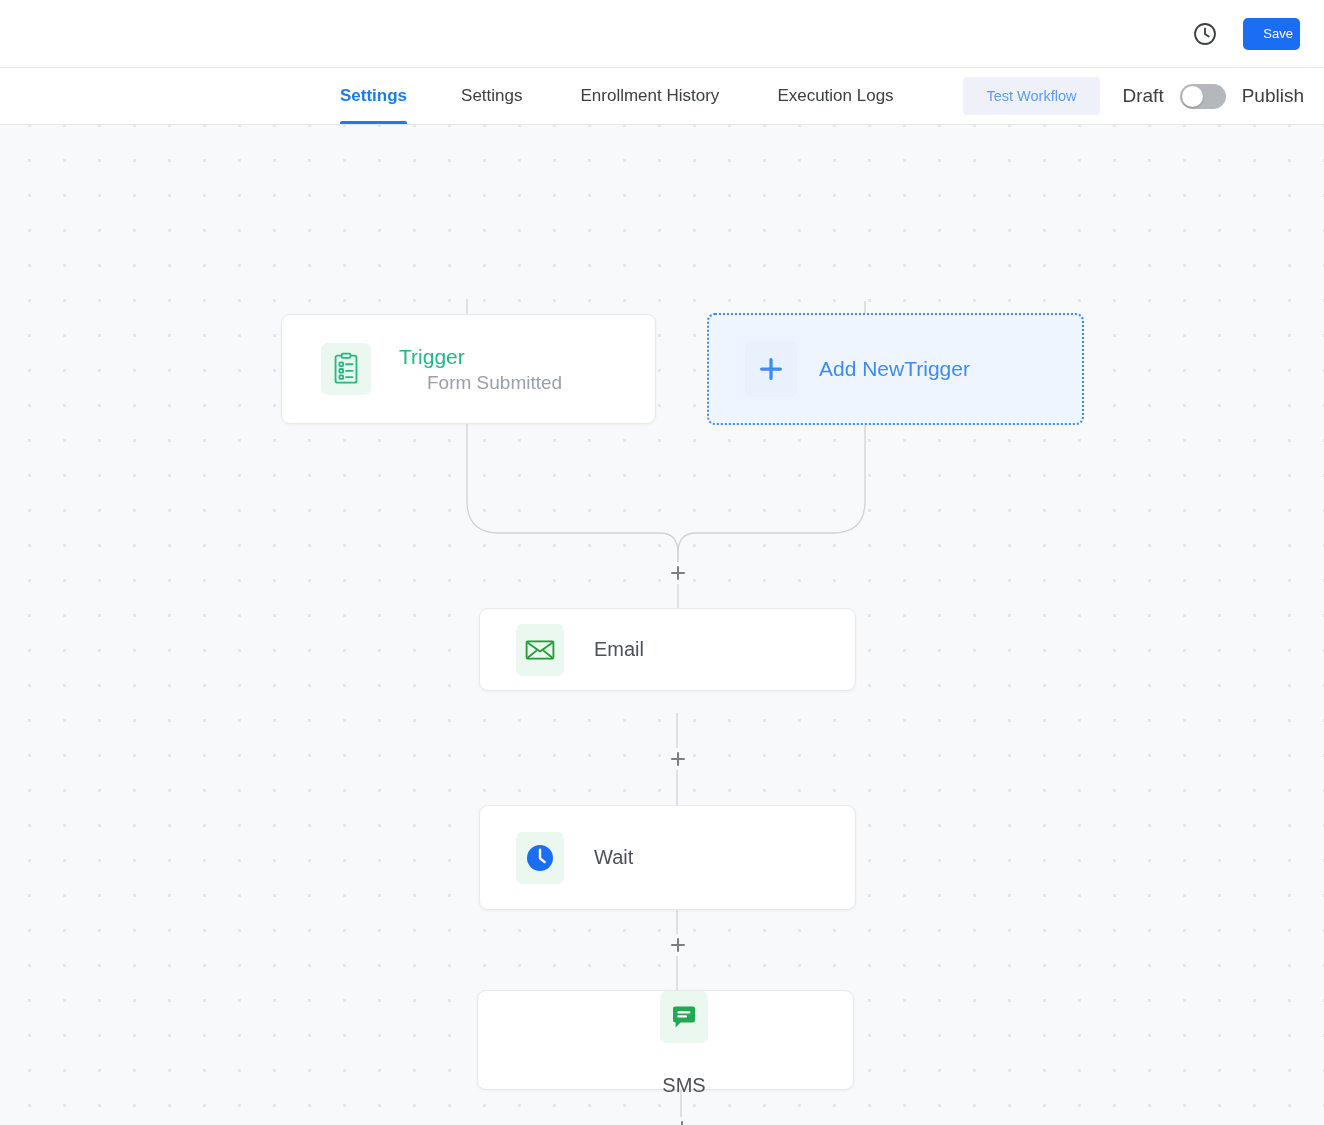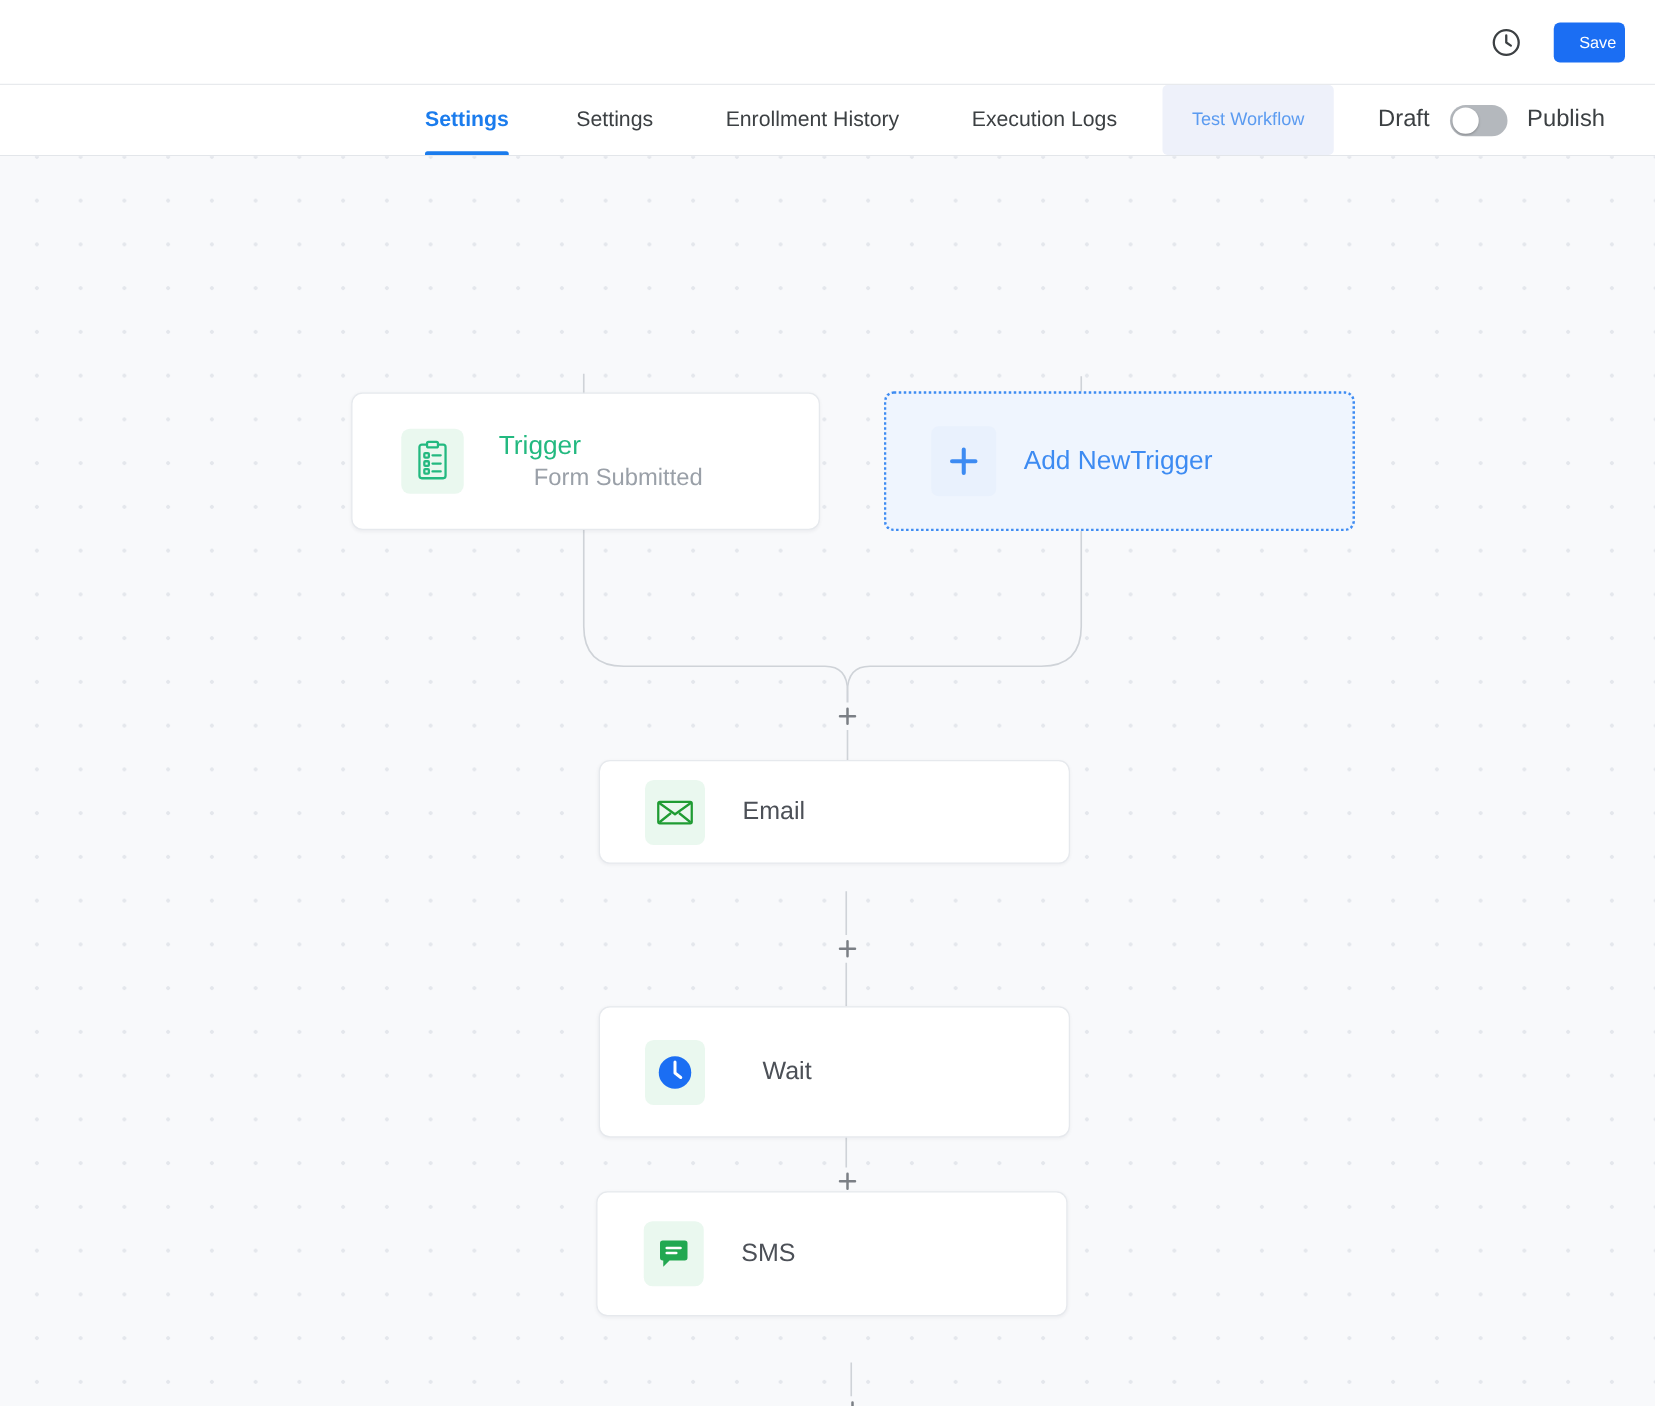--- a/index.html
+++ b/index.html
@@ -106,25 +106,26 @@
     position: absolute;
     left: 0;
     right: 0;
     bottom: 0;
     height: 3px;
     background: #1b7ced;
     border-radius: 2px 2px 0 0;
   }
   .tabbar-right {
     position: absolute;
-    right: 40px;
+    right: 20px;
     top: 0;
     height: 56px;
     display: flex;
-    gap: 35px;
+    align-items: center;
+    gap: 22px;
   }
   .test-workflow-btn {
     background: #eef1fa;
     color: #5b9bf0;
     font-size: 14.5px;
     border: none;
     border-radius: 4px;
     padding: 12px 24px;
     cursor: pointer;
     font-family: "Liberation Sans", sans-serif;
@@ -250,22 +251,22 @@
     justify-content: center;
     flex: none;
   }
   .add-trigger-label {
     font-size: 21px;
     color: #3d8bf2;
   }
 
   
   #email-node  { left: 479px; top: 483px; width: 377px; height: 83px; padding-left: 36px; gap: 30px; align-items: center; }
-  #wait-node   { left: 479px; top: 680px; width: 377px; height: 105px; padding-left: 36px; gap: 46px; }
-  #sms-node    { left: 477px; top: 828px; width: 377px; height: 100px; padding-left: 37px; gap: 30px; }
+  #wait-node   { left: 479px; top: 680px; width: 377px; height: 105px; padding-left: 36px; gap: 30px; }
+  #sms-node    { left: 477px; top: 865px; width: 377px; height: 100px; padding-left: 37px; gap: 30px; flex-direction: column; }
 
   
   .connector-svg {
     position: absolute;
     left: 0;
     top: 0;
     width: 1324px;
     height: 1002px;
     pointer-events: none;
   }

